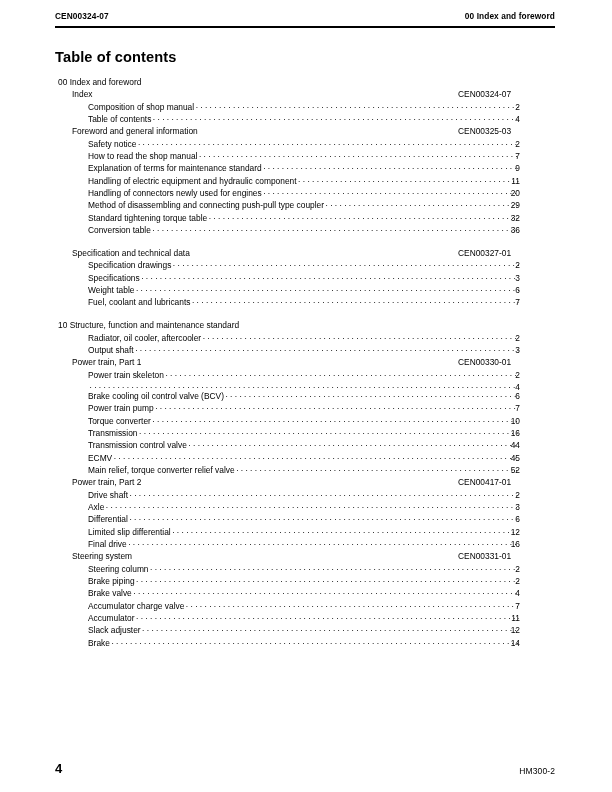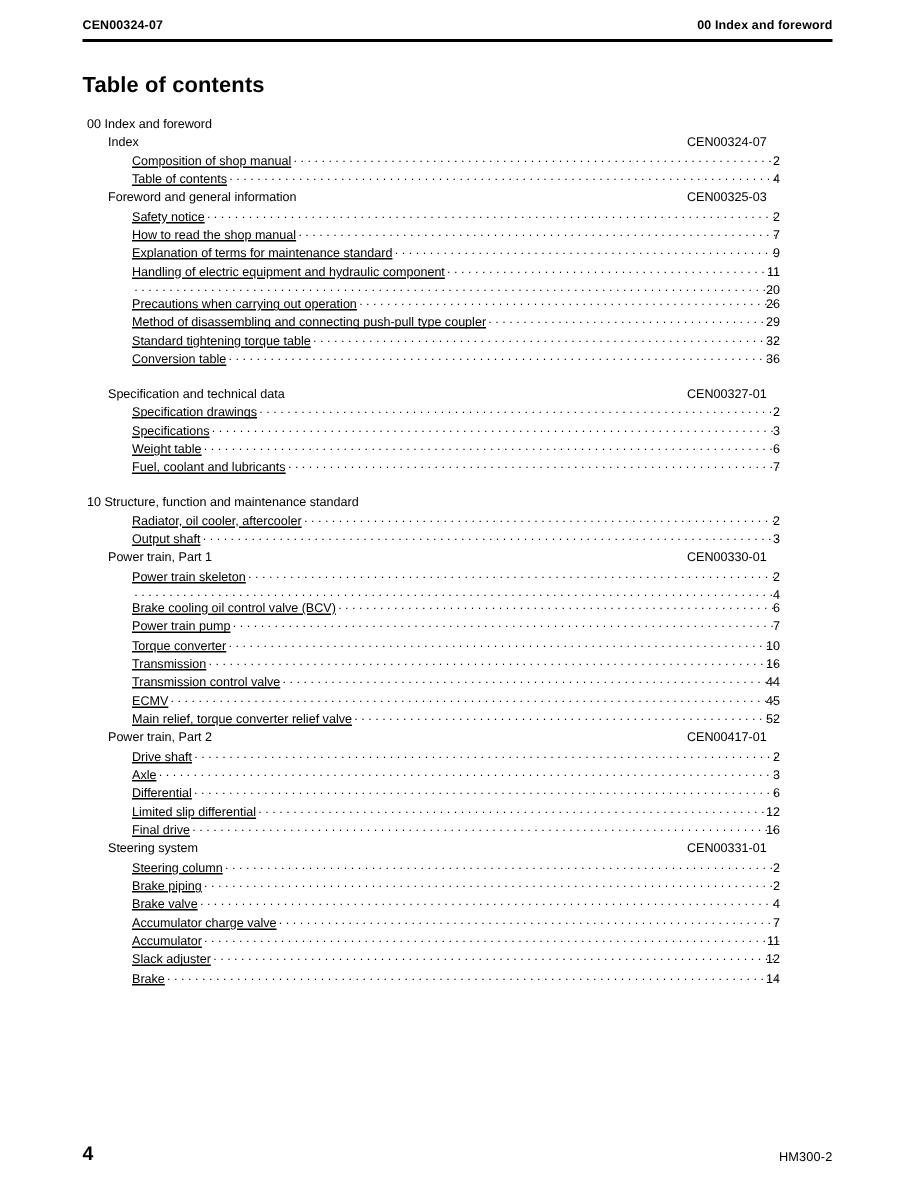--- a/index.html
+++ b/index.html
@@ -103,21 +103,20 @@
     display: flex;
     align-items: baseline;
     font-size: 8.4px;
     line-height: 12.35px;
     padding-left: 88px;
     padding-right: 92px;
     white-space: nowrap;
   }
   .entry-label {
     flex: 0 0 auto;
-    text-decoration: underline;
   }
   .entry-leader {
     flex: 1 1 auto;
     overflow: hidden;
     height: 9px;
     margin: 0 1px 0 1.5px;
     position: relative;
   }
   .entry-leader::before {
     content: ". . . . . . . . . . . . . . . . . . . . . . . . . . . . . . . . . . . . . . . . . . . . . . . . . . . . . . . . . . . . . . . . . . . . . . . . . . . . . . . . . . . . . . . . . . . . . . . . .";
@@ -200,27 +199,23 @@
             <span class="entry-label">Explanation of terms for maintenance standard</span>
             <span class="entry-leader"></span>
             <span class="entry-page">9</span>
           </div>
           <div class="entry">
             <span class="entry-label">Handling of electric equipment and hydraulic component</span>
             <span class="entry-leader"></span>
             <span class="entry-page">11</span>
           </div>
           <div class="entry">
+            <span class="entry-label">Handling of connectors newly used for engines</span>
             <span class="entry-leader"></span>
             <span class="entry-page">20</span>
-          </div>
-          <div class="entry">
-            <span class="entry-label">Precautions when carrying out operation</span>
-            <span class="entry-leader"></span>
-            <span class="entry-page">26</span>
           </div>
           <div class="entry">
             <span class="entry-label">Method of disassembling and connecting push-pull type coupler</span>
             <span class="entry-leader"></span>
             <span class="entry-page">29</span>
           </div>
           <div class="entry">
             <span class="entry-label">Standard tightening torque table</span>
             <span class="entry-leader"></span>
             <span class="entry-page">32</span>

